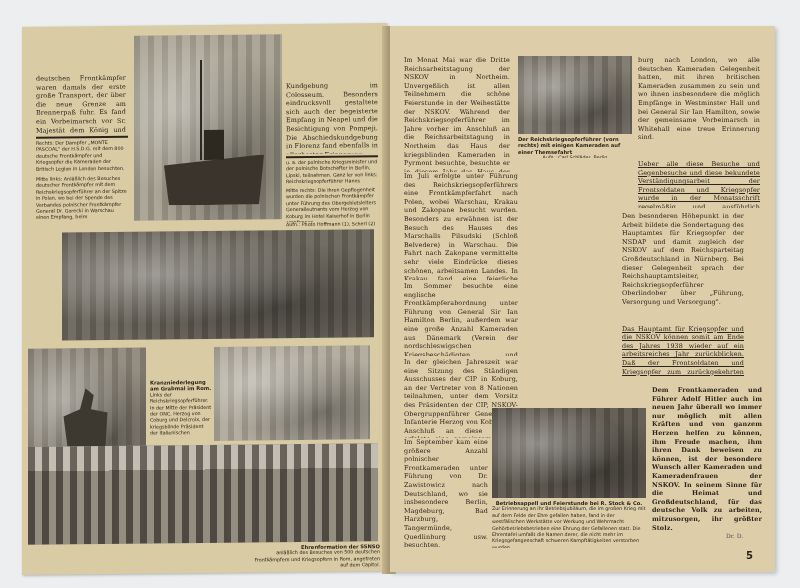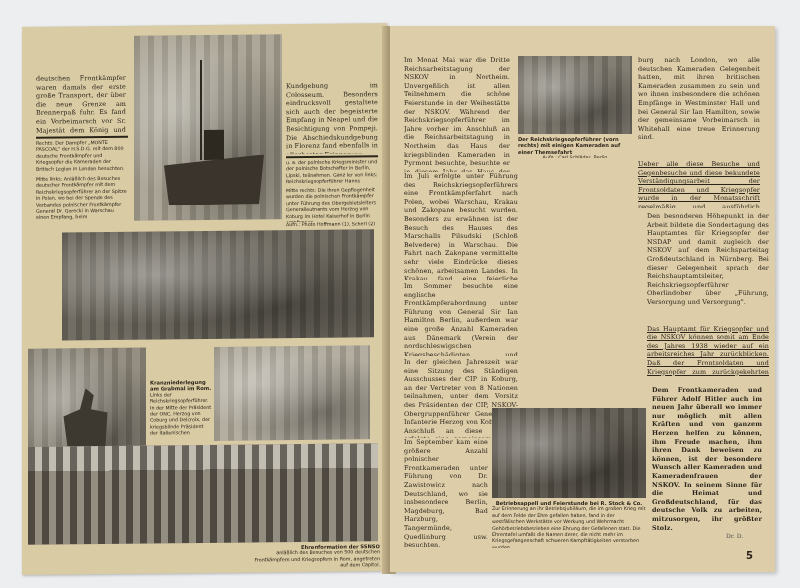--- a/index.html
+++ b/index.html
@@ -112,27 +112,27 @@
       <div class="shade"></div>
     </div>
     <div class="caption" style="left:128px; top:110px; width:114px; height:22px;">
       <div class="title-caption">Der Reichskriegsopferführer (vorn rechts) mit einigen Kameraden auf einer Themsefahrt</div>
       <div style="text-align:center;">Aufn.: Carl Schläder, Berlin</div>
     </div>
 
     <div class="text-block" style="left:14px; top:146px; width:114px; height:108px;">Im Juli erfolgte unter Führung des Reichskriegsopferführers eine Frontkämpferfahrt nach Polen, wobei Warschau, Krakau und Zakopane besucht wurden. Besonders zu erwähnen ist der Besuch des Hauses des Marschalls Pilsudski (Schloß Belvedere) in Warschau. Die Fahrt nach Zakopane vermittelte sehr viele Eindrücke dieses schönen, arbeitsamen Landes. In Krakau fand eine feierliche Ehrung am Sarge Pilsudskis und auf dem Sowiniec-Hügel statt. Auch den Salzbergwerken von Wieliczka wurde ein Besuch abgestattet. In einer sehr schönen Abschiedsfeier mit den polnischen Kameraden wurde der Gegenbesuch in Deutschland festgelegt.</div>
 
     <div class="text-block" style="left:248px; top:30px; width:122px; height:152px;">
-      <p>burg nach London, wo alle deutschen Kameraden Gelegenheit hatten, mit ihren britischen Kameraden zusammen zu sein und wo ihnen insbesondere die schönen Empfänge in Westminster Hall und bei General Sir Ian Hamilton, sowie der gemeinsame Vorbeimarsch in Whitehall eine treue Erinnerung sind.</p>
+      <p>burg nach London, wo alle deutschen Kameraden Gelegenheit hatten, mit ihren britischen Kameraden zusammen zu sein und wo ihnen insbesondere die möglich Empfänge in Westminster Hall und bei General Sir Ian Hamilton, sowie der gemeinsame Vorbeimarsch in Whitehall eine treue Erinnerung sind.</p>
       <p>Ueber alle diese Besuche und Gegenbesuche und diese bekundete Verständigungsarbeit der Frontsoldaten und Kriegsopfer wurde in der Monatsschrift regelmäßig und ausführlich berichtet.</p>
     </div>
 
     <div class="text-block" style="left:14px; top:256px; width:114px; height:74px;">Im Sommer besuchte eine englische Frontkämpferabordnung unter Führung von General Sir Ian Hamilton Berlin, außerdem war eine große Anzahl Kameraden aus Dänemark (Verein der nordschleswigschen Kriegsbeschädigten und Kriegshinterbliebenen) zu einem Ausflug nach Flensburg und Westerland auf Sylt gekommen. In Westerland erfolgte eine Gefallenenehrung auf dem Friedhof und eine sehr schöne Kundgebung gemeinsam mit den deutschen Kameraden.</div>
 
-    <div class="text-block" style="left:141px; top:186px; width:238px; height:168px; column-count:1;">
+    <div class="text-block" style="left:116px; top:186px; width:238px; height:168px; column-count:1;">
       <p style="margin-left:116px;">Den besonderen Höhepunkt in der Arbeit bildete die Sondertagung des Hauptamtes für Kriegsopfer der NSDAP und damit zugleich der NSKOV auf dem Reichsparteitag Großdeutschland in Nürnberg. Bei dieser Gelegenheit sprach der Reichshauptamtsleiter, Reichskriegsopferführer Oberlindober über „Führung, Versorgung und Versorgung".</p>
       <p style="margin-left:116px;">Das Hauptamt für Kriegsopfer und die NSKOV können somit am Ende des Jahres 1938 wieder auf ein arbeitsreiches Jahr zurückblicken. Daß der Frontsoldaten und Kriegsopfer zum zurückgekehrten Gebiete ausgeblieben eine Versorgung und Fürsorge der Heimat erhalten können, damals in ihrem Leben den Dank des Vaterlandes kennenlernen, ist für alle eine ganz große Freude. Sie alle erfüllt ein tiefer und herzlicher Dank gegenüber dem Manne, der ihnen ebenfalls Ehre und Recht wiedergab und ihre Heimat rettete.</p>
     </div>
 
     <div class="text-block" style="left:14px; top:332px; width:114px; height:80px;">In der gleichen Jahreszeit war eine Sitzung des Ständigen Ausschusses der CIP in Koburg, an der Vertreter von 8 Nationen teilnahmen, unter dem Vorsitz des Präsidenten der CIP, NSKOV-Obergruppenführer General der Infanterie Herzog von Koburg. Im Anschluß an diese Tagung erfolgte eine gemeinsame Fahrt an den Rhein, die in Köln ihr Ende fand.</div>
 
     <div class="text-block" style="left:14px; top:412px; width:84px; height:124px;">
       <p>Im September kam eine größere Anzahl polnischer Frontkameraden unter Führung von Dr. Zawistowicz nach Deutschland, wo sie insbesondere Berlin, Magdeburg, Bad Harzburg, Tangermünde, Quedlinburg usw. besuchten.</p>
       <p>Im gleichen Monat war die große Fahrt der 800 deutschen Frontkameraden mit der „Monte Pascoal" von Ham-</p>
     </div>

